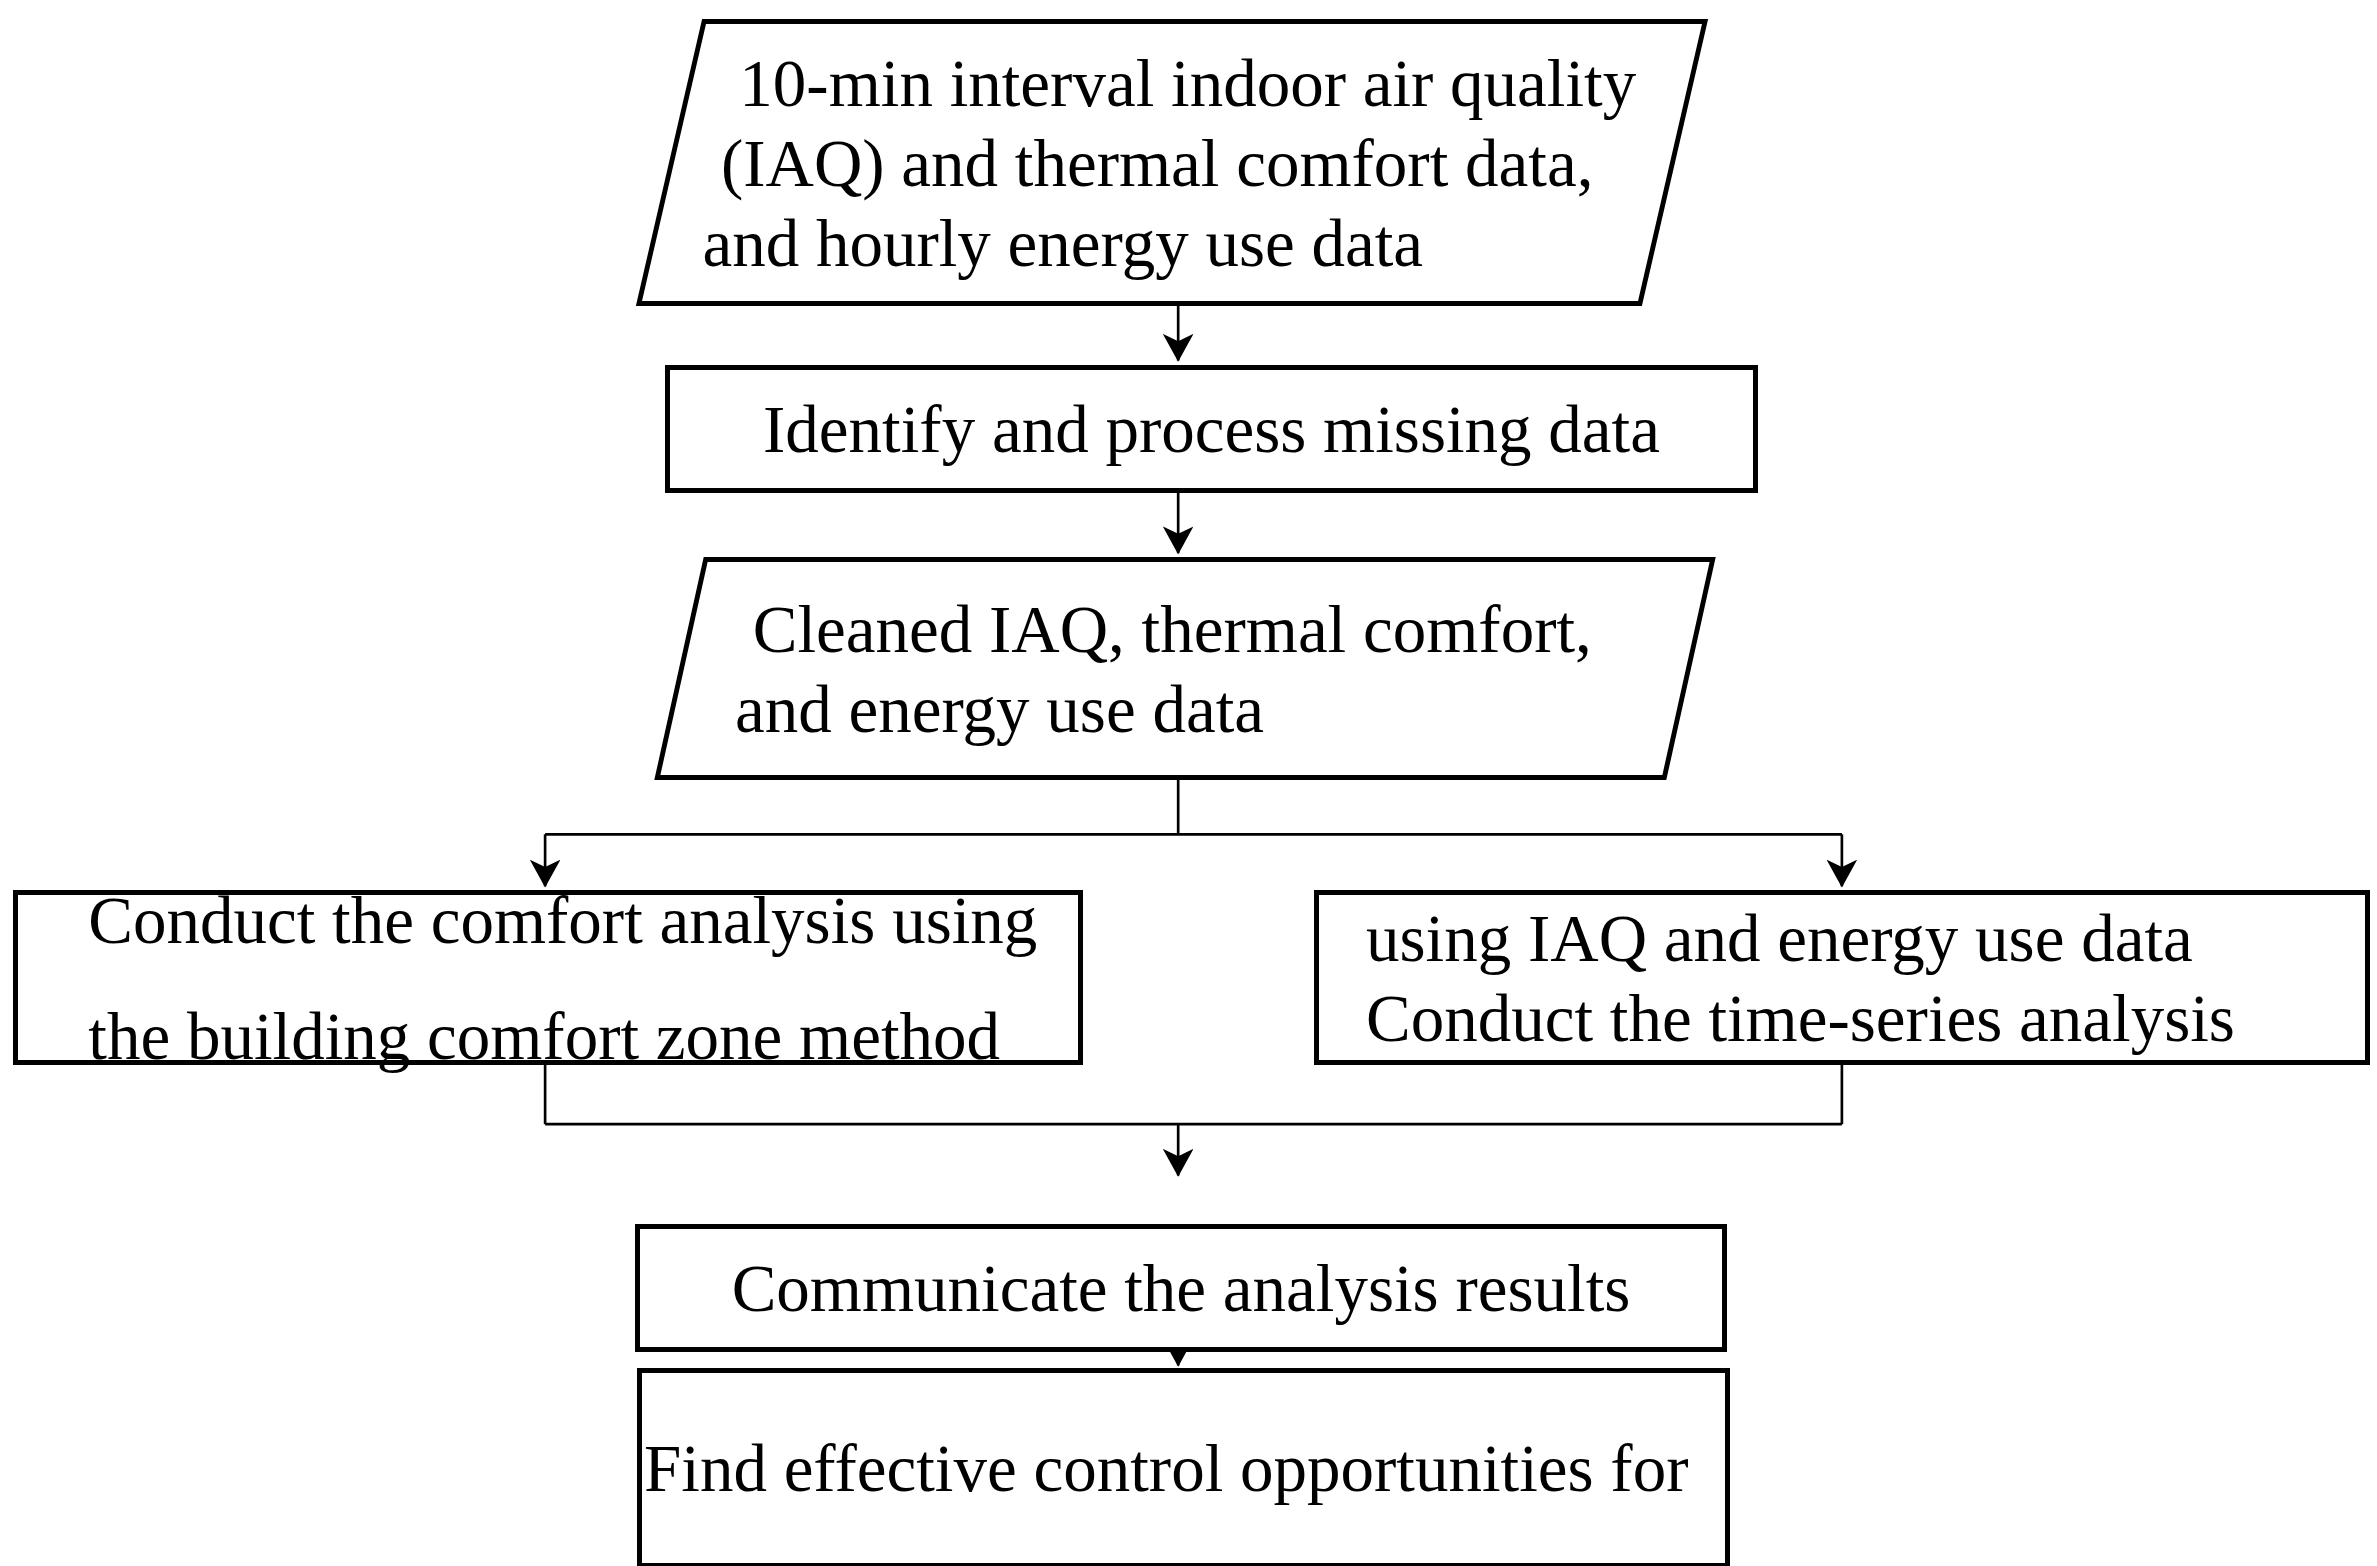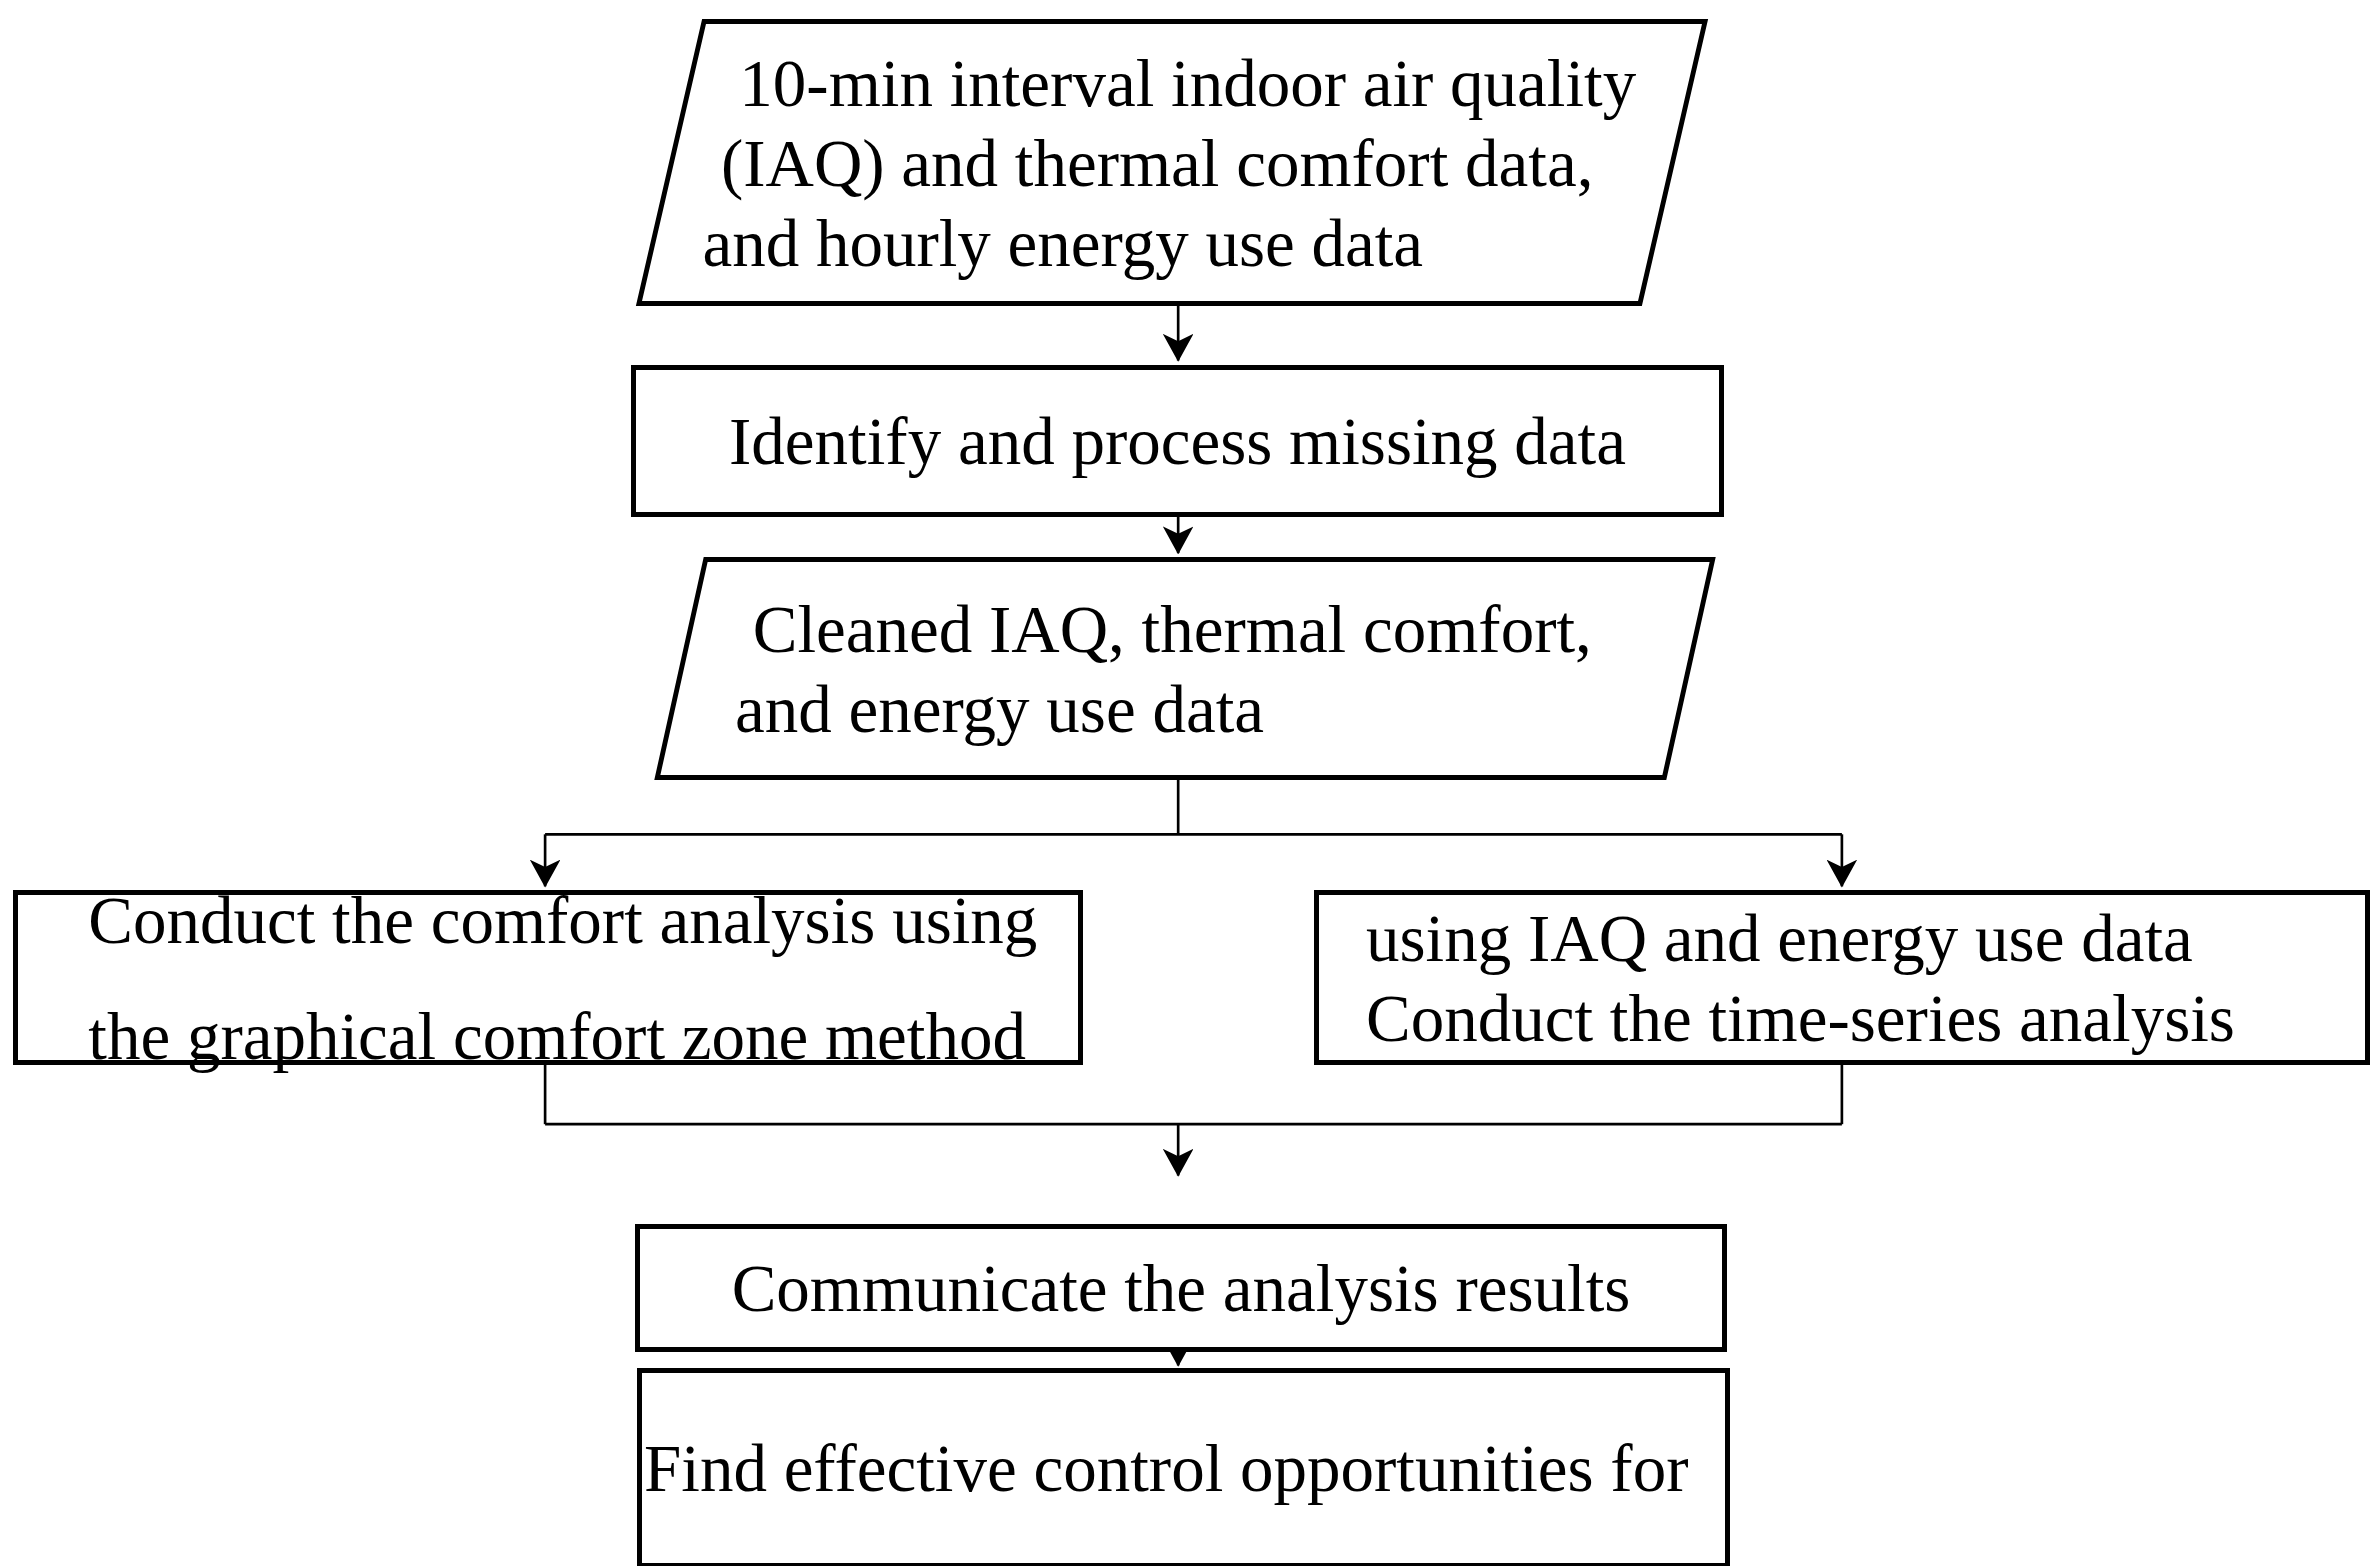--- a/index.html
+++ b/index.html
@@ -44,21 +44,21 @@
   .center-text { text-align: center; }
 
   
   .para { transform: skewX(-13deg); }
   .para .line { transform: skewX(13deg); }
   #node-cleaned-data { transform: skewX(-12.5deg); }
   #node-cleaned-data .line { transform: skewX(12.5deg); }
 
   
   #node-input-data            { left: 669px; top:   18.7px; width: 1006px; height: 287px; padding-left: 47px;  }
-  #node-process-missing       { left:  631px; top:  365px; width: 1093px; height: 152px; }
+  #node-process-missing       { left:  665px; top:  365px; width: 1093px; height: 128px; }
   #node-cleaned-data          { left: 679px; top:  557px; width: 1012px; height: 223px; padding-left: 60px;  }
   #node-comfort-analysis      { left:   13.3px; top: 890px; width: 1070px; height: 175px; padding-left: 70px; gap: 36px; }
   #node-timeseries-analysis   { left: 1314px; top: 890px; width: 1056px; height: 175px; padding-left: 47px;  }
   #node-communicate-results   { left:  635px; top: 1180px; width: 1092px; height: 128px; margin-top: 44px; }
   #node-control-opportunities { left:  637px; top: 1368px; width: 1093px; height: 200px; padding-left: 2px;  }
 </style>
 </head>
 <body>
 
 <div class="canvas">
@@ -97,21 +97,21 @@
     <span class="line">Identify and process missing data</span>
   </div>
 
   <div class="node para" id="node-cleaned-data">
     <span class="line">Cleaned IAQ, thermal comfort,</span>
     <span class="line">and energy use data</span>
   </div>
 
   <div class="node" id="node-comfort-analysis">
     <span class="line">Conduct the comfort analysis using</span>
-    <span class="line">the graphical comfort zone method</span>
+    <span class="line">the building comfort zone method</span>
   </div>
 
   <div class="node" id="node-timeseries-analysis">
     <span class="line">using IAQ and energy use data</span>
     <span class="line">Conduct the time-series analysis</span>
   </div>
 
   <div class="node center-text" id="node-communicate-results">
     <span class="line">Communicate the analysis results</span>
   </div>

